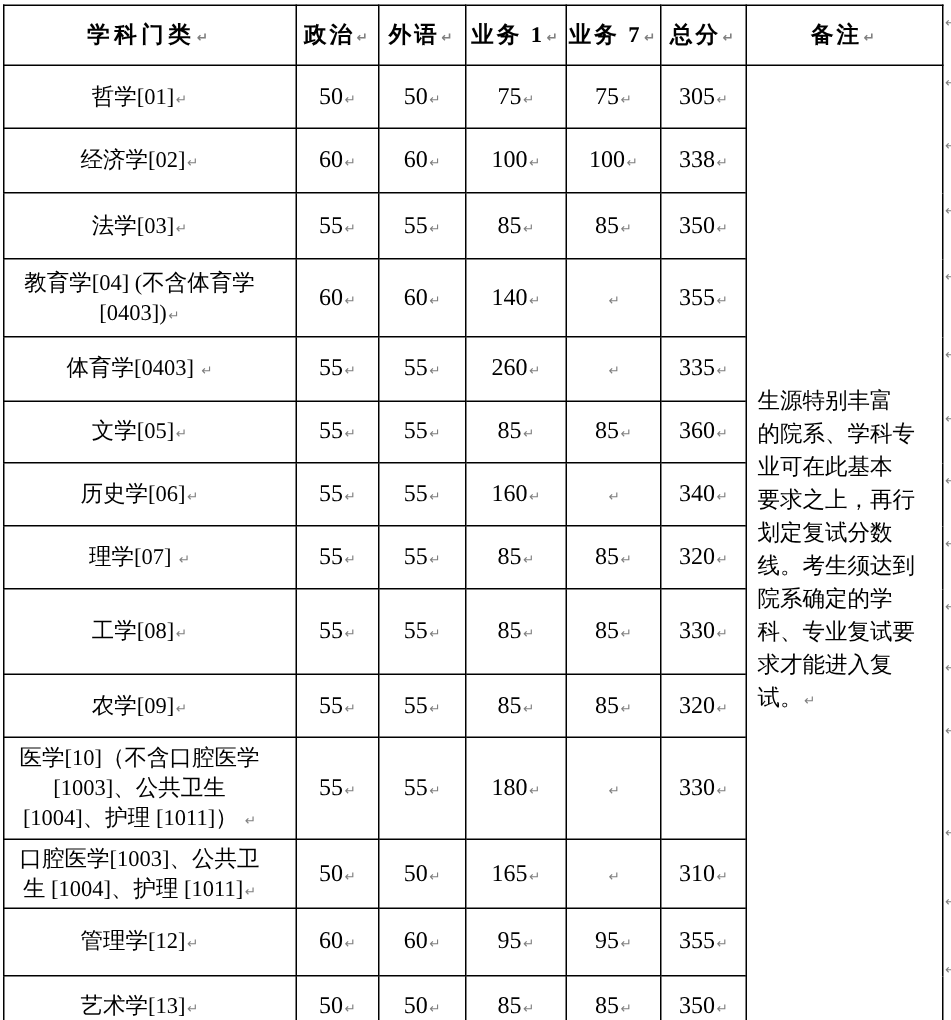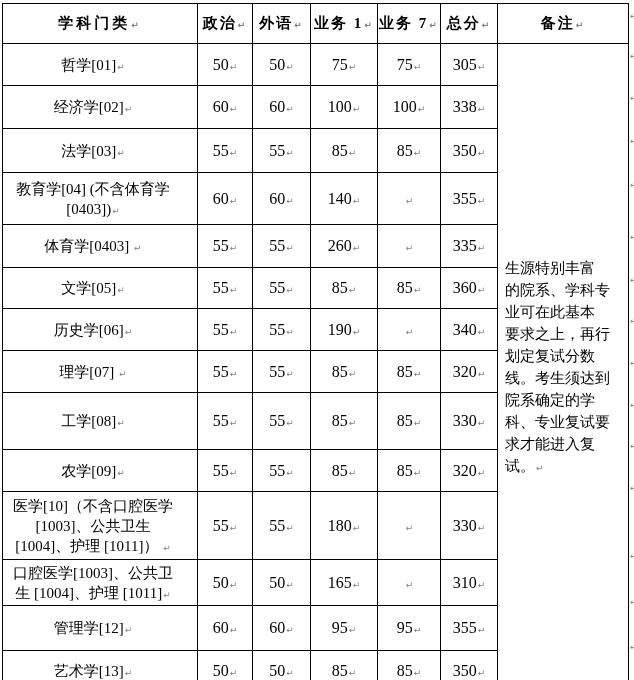--- a/index.html
+++ b/index.html
@@ -108,21 +108,21 @@
       <td class="num"><span>55</span><span class="pm">↵</span></td>
       <td class="num"><span>55</span><span class="pm">↵</span></td>
       <td class="num"><span>85</span><span class="pm">↵</span></td>
       <td class="num"><span>85</span><span class="pm">↵</span></td>
       <td class="num"><span>360</span><span class="pm">↵</span></td>
     </tr>
     <tr style="height:42px">
       <td class="cat"><span>历史学[06]</span><span class="pm">↵</span></td>
       <td class="num"><span>55</span><span class="pm">↵</span></td>
       <td class="num"><span>55</span><span class="pm">↵</span></td>
-      <td class="num"><span>190</span><span class="pm">↵</span></td>
+      <td class="num"><span>160</span><span class="pm">↵</span></td>
       <td class="num"><span></span><span class="pm">↵</span></td>
       <td class="num"><span>340</span><span class="pm">↵</span></td>
     </tr>
     <tr style="height:42px">
       <td class="cat"><span>理学[07] </span><span class="pm">↵</span></td>
       <td class="num"><span>55</span><span class="pm">↵</span></td>
       <td class="num"><span>55</span><span class="pm">↵</span></td>
       <td class="num"><span>85</span><span class="pm">↵</span></td>
       <td class="num"><span>85</span><span class="pm">↵</span></td>
       <td class="num"><span>320</span><span class="pm">↵</span></td>

